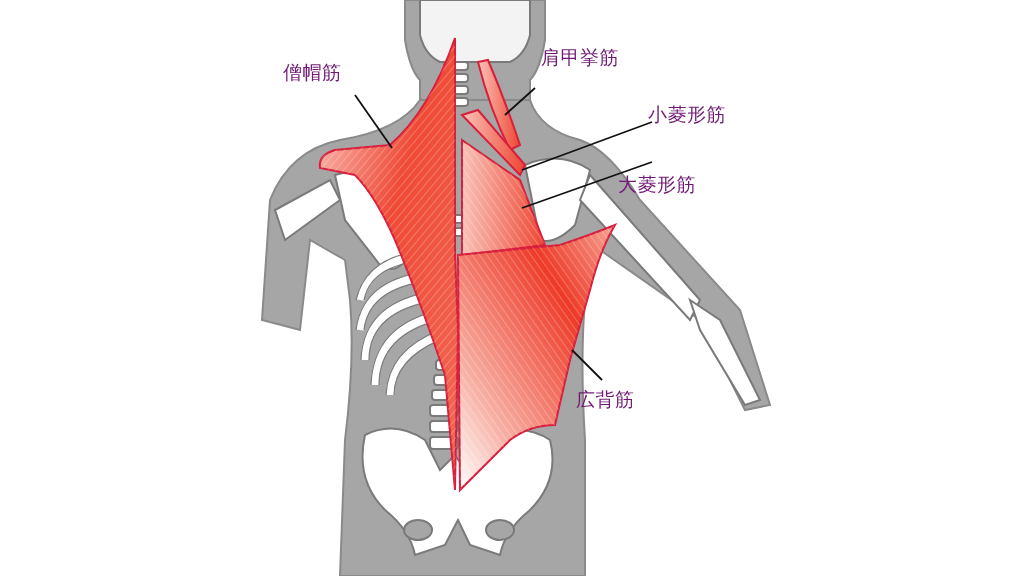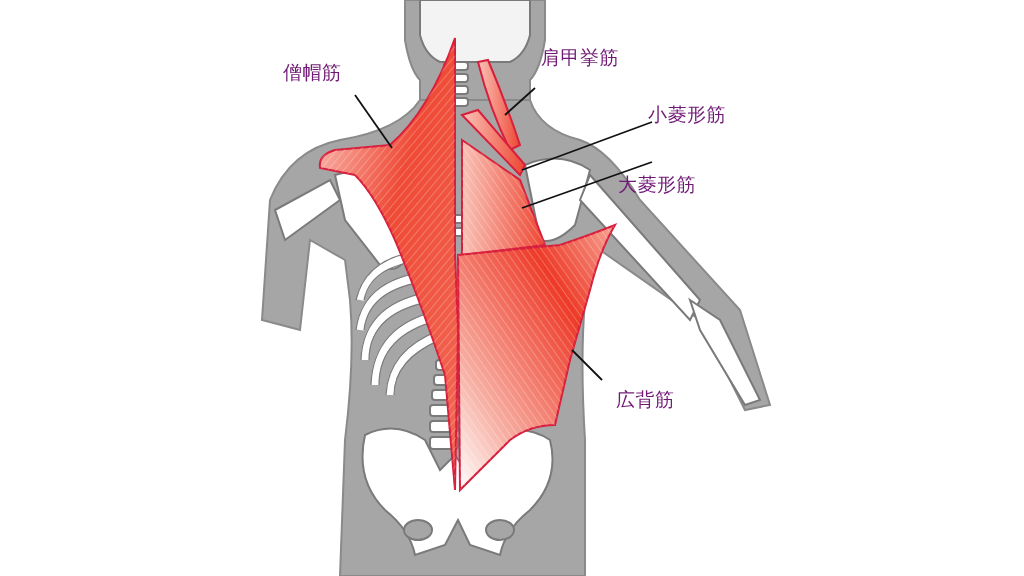--- a/index.html
+++ b/index.html
@@ -118,13 +118,13 @@
     <line x1="652" y1="122" x2="522" y2="170"></line>
     <line x1="652" y1="162" x2="522" y2="208"></line>
     <line x1="602" y1="380" x2="572" y2="350"></line>
   </g>
 </svg>
 
 <div class="label" style="left:283px; top:60px;">僧帽筋</div>
 <div class="label" style="left:541px; top:45px;">肩甲挙筋</div>
 <div class="label" style="left:648px; top:102px;">小菱形筋</div>
 <div class="label" style="left:618px; top:152px;margin-top:20px;">大菱形筋</div>
-<div class="label" style="left:616px; top:387px;">広背筋</div>
+<div class="label" style="left:576px; top:387px;">広背筋</div>
 
 </body></html>

